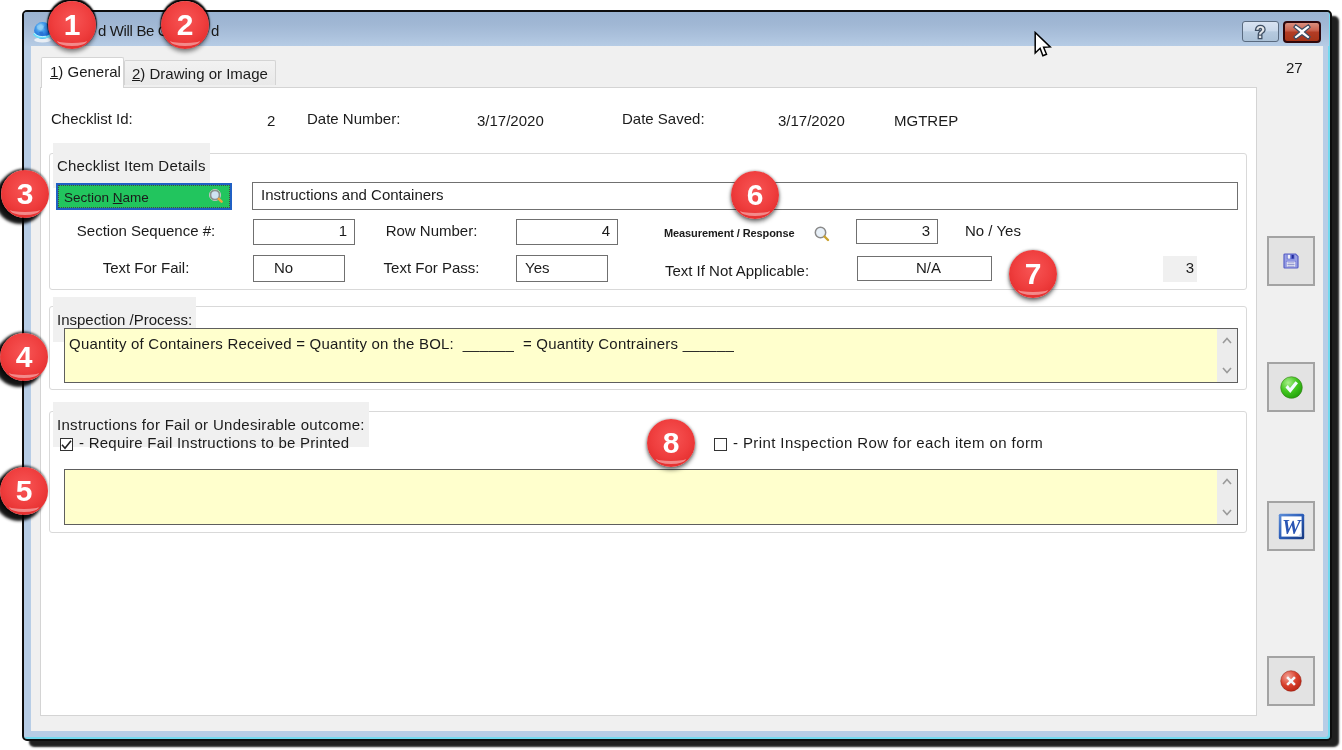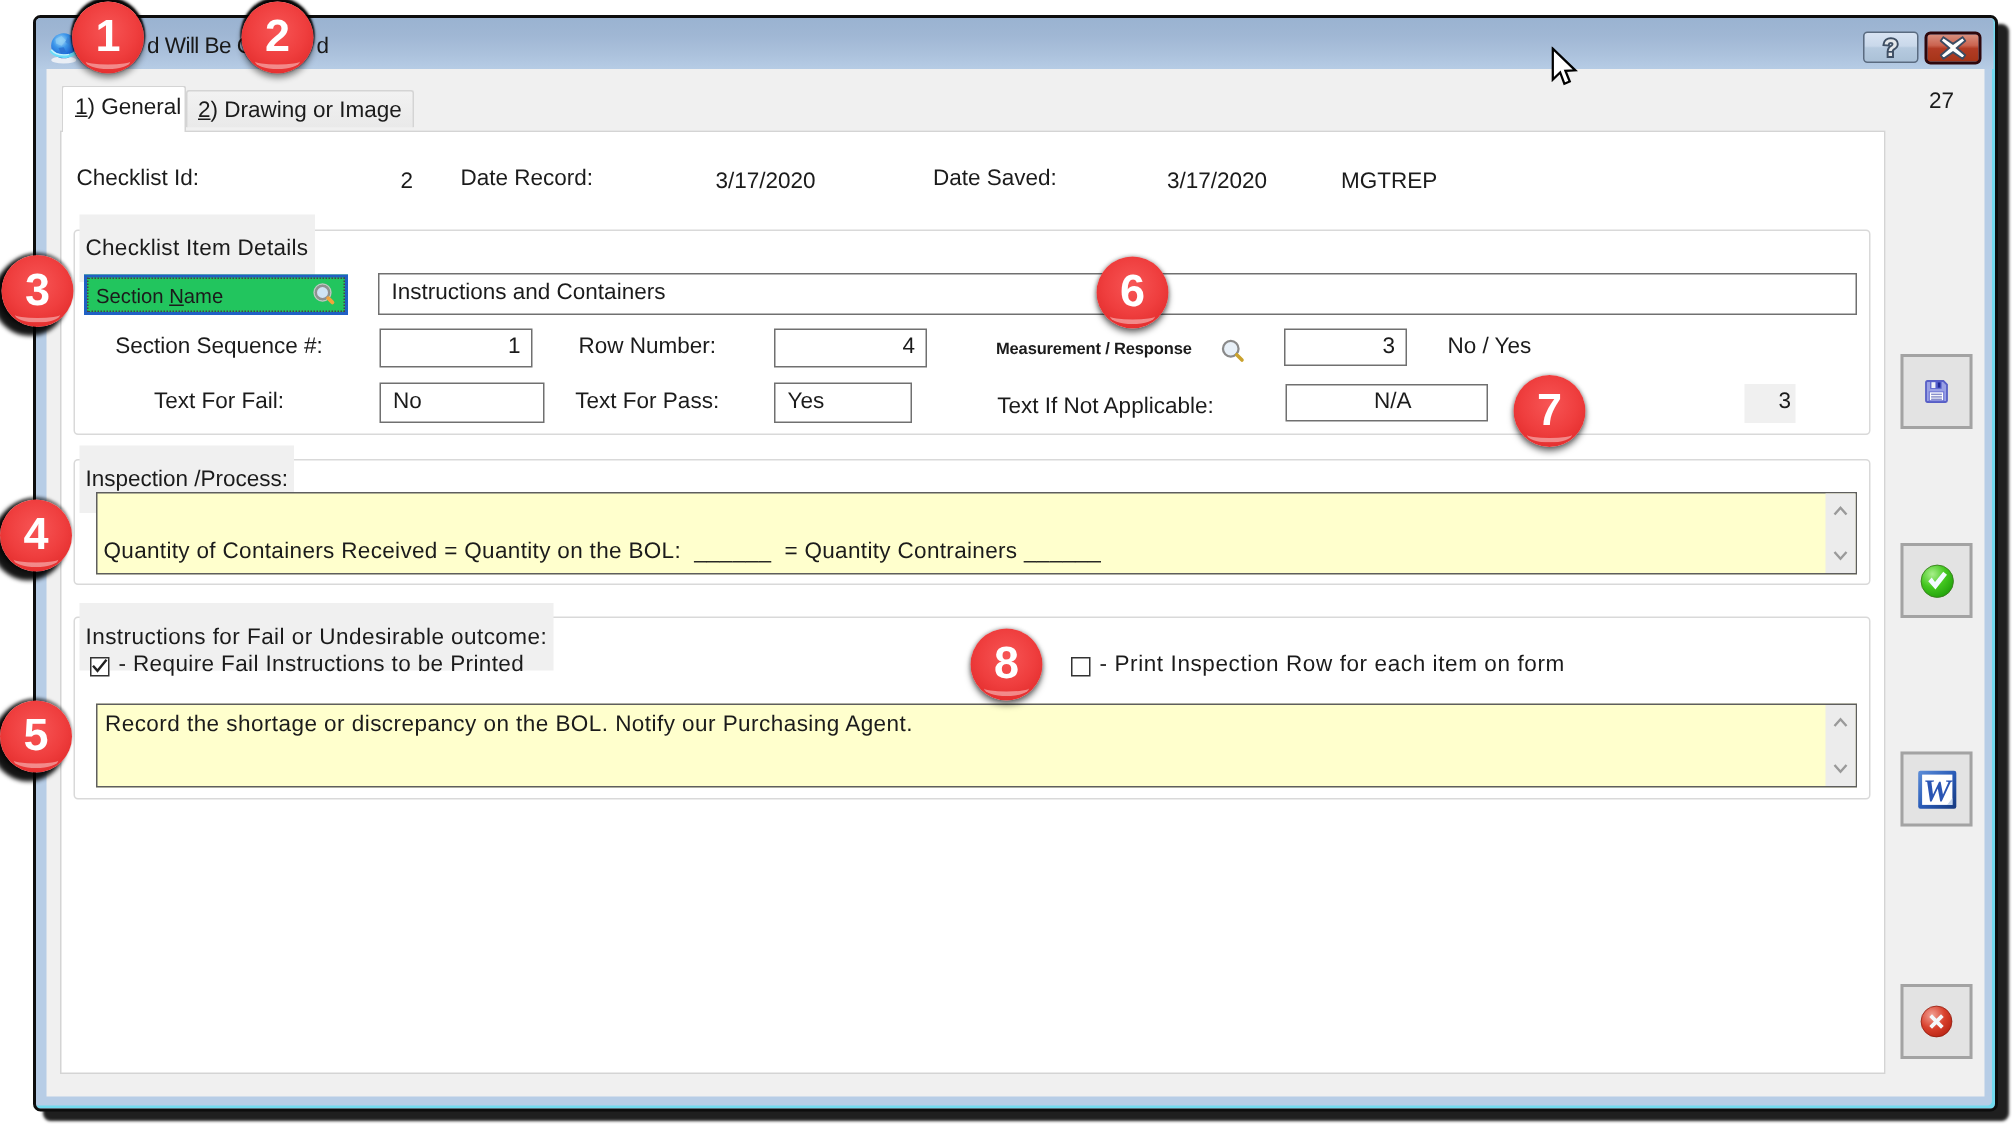--- a/index.html
+++ b/index.html
@@ -79,21 +79,21 @@
 
 <div class="abs" style="left:124px;top:60px;width:152px;height:25px;background:linear-gradient(#f2f2f2,#e9e9e9);border:1px solid #d4d4d4;border-bottom:none;border-radius:2px 2px 0 0;"></div>
 <div class="lbl" style="left:132px;top:65px;"><u>2</u>) Drawing or Image</div>
 <div class="abs" style="left:41px;top:57px;width:83px;height:31px;background:#ffffff;border:1px solid #d4d4d4;border-bottom:none;border-radius:2px 2px 0 0;z-index:3;"></div>
 <div class="lbl" style="left:50px;top:63px;z-index:4;"><u>1</u>) General</div>
 
 <div class="lbl" style="left:1286px;top:59px;">27</div>
 
 <div class="lbl" style="left:51px;top:110px;">Checklist Id:</div>
 <div class="lbl" style="left:267px;top:112px;">2</div>
-<div class="lbl" style="left:307px;top:110px;">Date Record:</div>
+<div class="lbl" style="left:307px;top:110px;">Date Number:</div>
 <div class="lbl" style="left:477px;top:112px;">3/17/2020</div>
 <div class="lbl" style="left:622px;top:110px;">Date Saved:</div>
 <div class="lbl" style="left:778px;top:112px;">3/17/2020</div>
 <div class="lbl" style="left:894px;top:112px;">MGTREP</div>
 
 <div class="gbox" style="left:49px;top:153px;width:1198px;height:137px;"></div>
 <div class="glab" style="left:53px;top:143px;letter-spacing:0.2px;">Checklist Item Details</div>
 
 <div class="abs" style="left:56px;top:183px;width:176px;height:27px;border:2px solid #2060c4;background:#22c55e;z-index:2;">
   <div style="position:absolute;left:1px;top:1px;right:1px;bottom:1px;outline:1px dotted #444;"></div>
@@ -112,31 +112,31 @@
 <div class="field" style="left:516px;top:219px;width:102px;height:26px;text-align:right;padding:2px 7px 0 0;">4</div>
 <div class="lbl" style="left:664px;top:227px;font-size:11px;font-weight:bold;letter-spacing:-0.1px;">Measurement / Response</div>
 <svg class="abs" style="left:813px;top:225px;" width="17" height="17" viewBox="0 0 17 17">
   <circle cx="7.5" cy="7.5" r="5.2" fill="#e8f0f8" stroke="#8a8a8a" stroke-width="1.5"></circle>
   <line x1="11.5" y1="11.5" x2="15" y2="15" stroke="#caa22e" stroke-width="2.4" stroke-linecap="round"></line>
 </svg>
 <div class="field" style="left:856px;top:219px;width:82px;height:25px;text-align:right;padding:2px 7px 0 0;">3</div>
 <div class="lbl" style="left:965px;top:222px;">No / Yes</div>
 
 <div class="rlbl" style="left:60px;top:259px;width:172px;">Text For Fail:</div>
-<div class="field" style="left:253px;top:255px;width:110px;height:27px;padding:3px 0 0 8px;">No</div>
+<div class="field" style="left:253px;top:255px;width:92px;height:27px;padding:3px 0 0 20px;">No</div>
 <div class="rlbl" style="left:360px;top:259px;width:143px;">Text For Pass:</div>
 <div class="field" style="left:516px;top:255px;width:92px;height:27px;padding:3px 0 0 8px;">Yes</div>
 <div class="rlbl" style="left:662px;top:262px;width:150px;">Text If Not Applicable:</div>
 <div class="field" style="left:857px;top:256px;width:135px;height:25px;padding:2px 0 0 8px;text-align:center;">N/A</div>
 <div class="abs" style="left:1163px;top:256px;width:34px;height:26px;background:#f0f0f0;font-size:15px;color:#1b1b1b;text-align:right;padding:3px 3px 0 0;">3</div>
 
 <div class="gbox" style="left:49px;top:306px;width:1198px;height:84px;"></div>
 <div class="glab" style="left:53px;top:297px;">Inspection /Process:</div>
 <div class="ta" style="left:64px;top:328px;width:1174px;height:55px;">
-  <div style="position:absolute;left:4px;top:6px;letter-spacing:0.22px;margin-top:24px;">Quantity of Containers Received = Quantity on the BOL: &nbsp;______ &nbsp;= Quantity Contrainers ______</div>
+  <div style="position:absolute;left:4px;top:6px;letter-spacing:0.22px;">Quantity of Containers Received = Quantity on the BOL: &nbsp;______ &nbsp;= Quantity Contrainers ______</div>
   <div class="tascroll">
     <svg style="position:absolute;left:5px;top:8px;" width="10" height="7" viewBox="0 0 10 7">
         <path d="M1 6 L5 1.5 L9 6" fill="none" stroke="#9a9a9a" stroke-width="1.6"></path>
       </svg>
     <svg style="position:absolute;left:5px;bottom:8px;" width="10" height="7" viewBox="0 0 10 7">
         <path d="M1 1 L5 5.5 L9 1" fill="none" stroke="#9a9a9a" stroke-width="1.6"></path>
       </svg>
   </div>
 </div>
 
@@ -144,21 +144,20 @@
 <div class="glab" style="left:53px;top:402px;letter-spacing:0.3px;">Instructions for Fail or Undesirable outcome:</div>
 <div class="abs" style="left:60px;top:438px;width:13px;height:13px;border:1.5px solid #333;background:#fff;">
   <svg width="11" height="10" viewBox="0 0 11 10" style="margin:0 0 3px 0">
       <path d="M1 4.8 L4 8.2 L10 0.8" fill="none" stroke="#222" stroke-width="1.6"></path>
     </svg>
 </div>
 <div class="lbl" style="left:79px;top:434px;letter-spacing:0.25px;">- Require Fail Instructions to be Printed</div>
 <div class="abs" style="left:714px;top:438px;width:13px;height:13px;border:1.5px solid #333;background:#fff;"></div>
 <div class="lbl" style="left:733px;top:434px;letter-spacing:0.4px;">- Print Inspection Row for each item on form</div>
 <div class="ta" style="left:64px;top:469px;width:1174px;height:56px;">
-  <div style="position:absolute;left:5px;top:4px;letter-spacing:0.3px;">Record the shortage or discrepancy on the BOL. Notify our Purchasing Agent.</div>
   <div class="tascroll">
     <svg style="position:absolute;left:5px;top:8px;" width="10" height="7" viewBox="0 0 10 7">
         <path d="M1 6 L5 1.5 L9 6" fill="none" stroke="#9a9a9a" stroke-width="1.6"></path>
       </svg>
     <svg style="position:absolute;left:5px;bottom:8px;" width="10" height="7" viewBox="0 0 10 7">
         <path d="M1 1 L5 5.5 L9 1" fill="none" stroke="#9a9a9a" stroke-width="1.6"></path>
       </svg>
   </div>
 </div>
 

